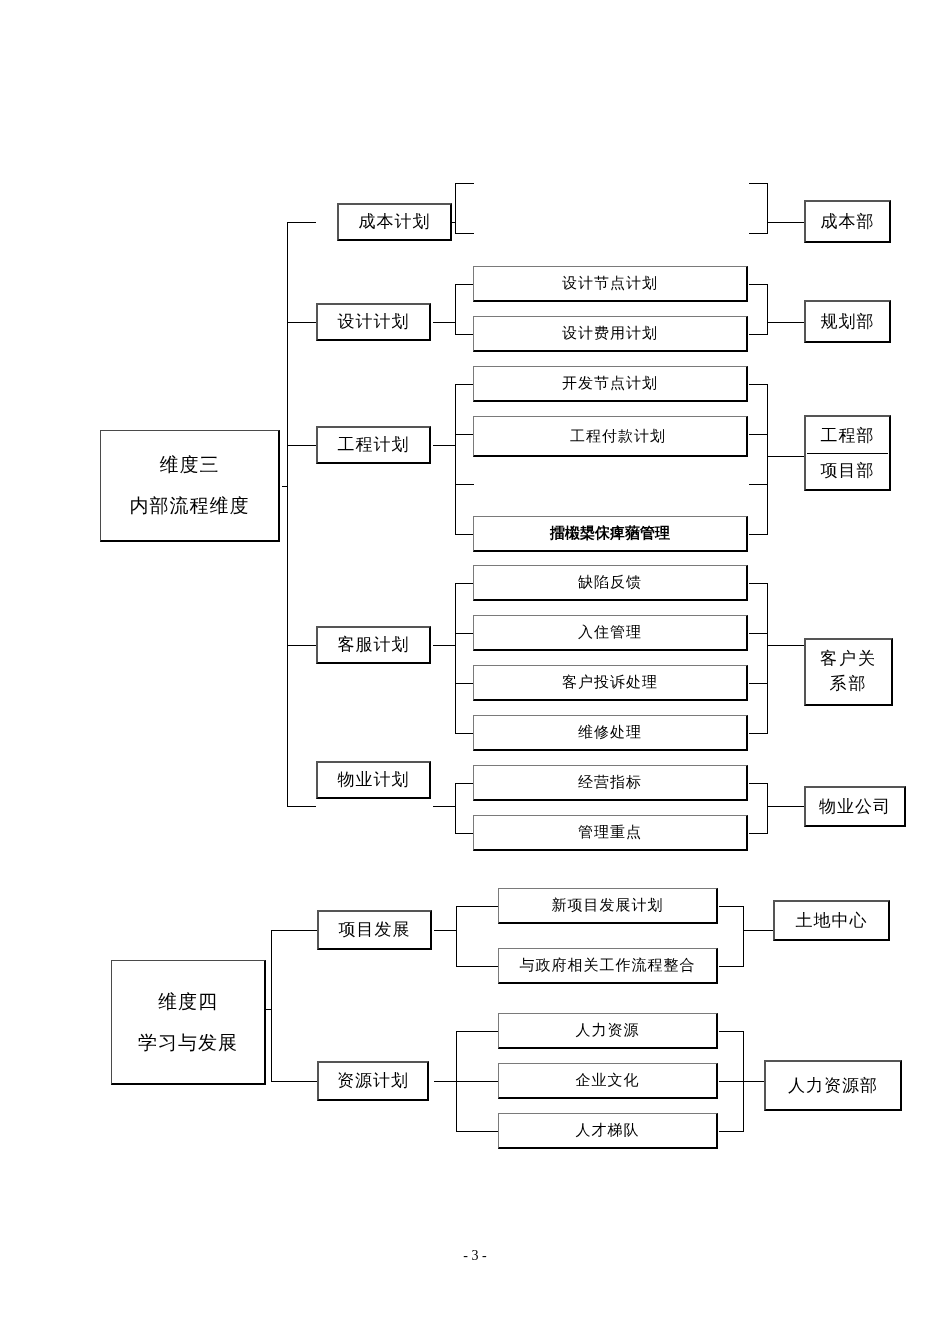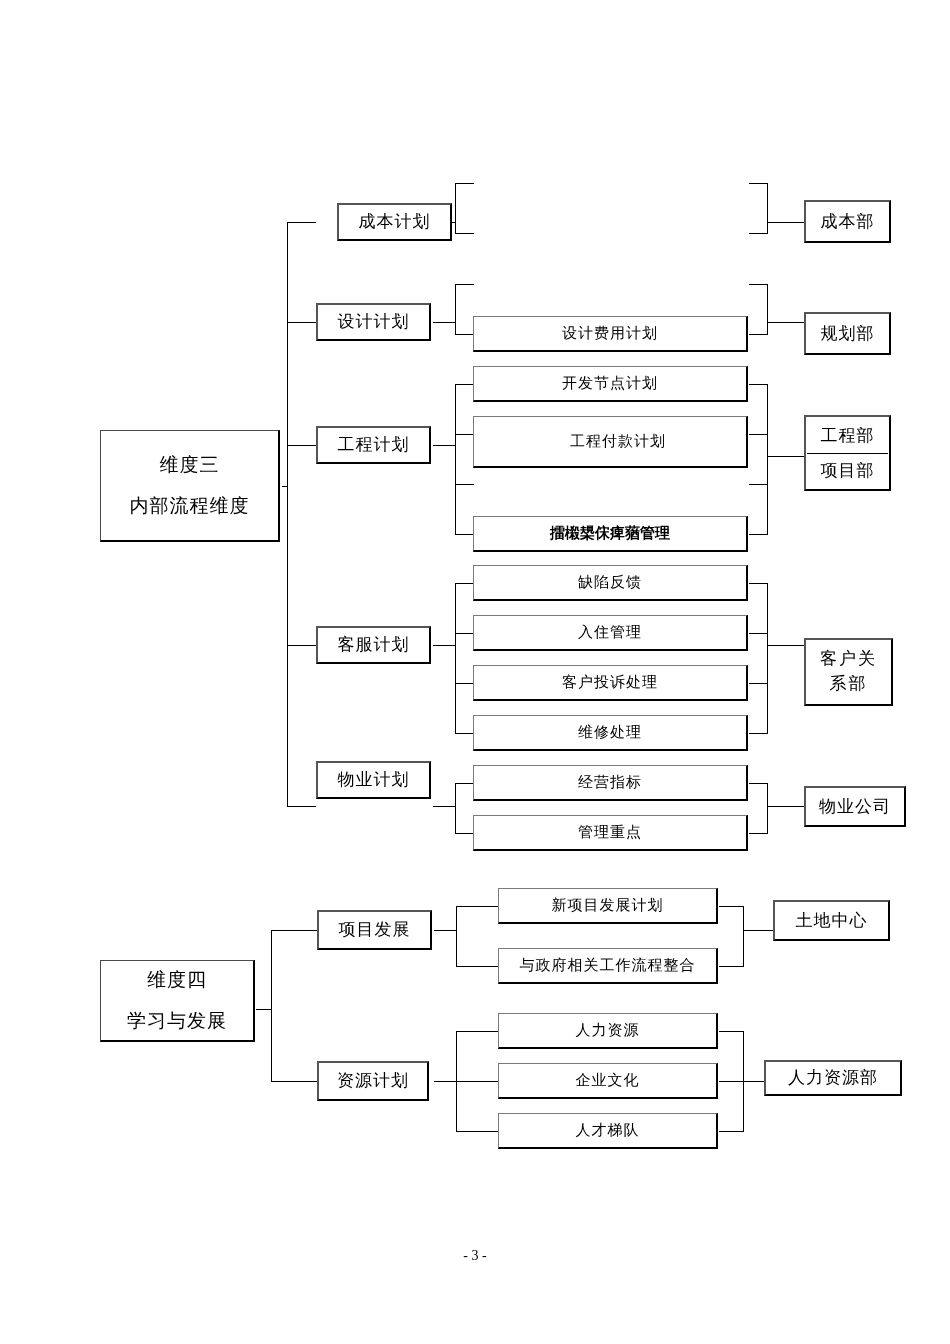--- a/index.html
+++ b/index.html
@@ -144,37 +144,38 @@
   <div class="ln v" style="left:767px; top:183px; height:51px;"></div>
   <div class="ln h" style="left:767px; top:222px; width:37px;"></div>
   <div class="box dept heavy" style="left:804px; top:200px; width:87px; height:43px;">成本部</div>
 
   <div class="ln h" style="left:287px; top:322px; width:29px;"></div>
   <div class="box plan heavy" style="left:316px; top:303px; width:115px; height:38px;">设计计划</div>
   <div class="ln h" style="left:433px; top:322px; width:23px;"></div>
   <div class="ln v" style="left:455px; top:284px; height:51px;"></div>
   <div class="ln h" style="left:455px; top:284px; width:19px;"></div>
   <div class="ln h" style="left:455px; top:334px; width:19px;"></div>
+  <div class="box leaf" style="left:473px; top:266px; width:275px; height:36px;">设计节点计划</div>
   <div class="box leaf" style="left:473px; top:316px; width:275px; height:36px;">设计费用计划</div>
   <div class="ln h" style="left:749px; top:284px; width:19px;"></div>
   <div class="ln h" style="left:749px; top:334px; width:19px;"></div>
   <div class="ln v" style="left:767px; top:284px; height:51px;"></div>
   <div class="ln h" style="left:767px; top:322px; width:37px;"></div>
-  <div class="box dept heavy" style="left:804px; top:312px; width:87px; height:43px;">规划部</div>
+  <div class="box dept heavy" style="left:804px; top:300px; width:87px; height:43px;">规划部</div>
 
   <div class="ln h" style="left:287px; top:445px; width:29px;"></div>
   <div class="box plan heavy" style="left:316px; top:426px; width:115px; height:38px;">工程计划</div>
   <div class="ln h" style="left:433px; top:445px; width:23px;"></div>
   <div class="ln v" style="left:455px; top:384px; height:151px;"></div>
   <div class="ln h" style="left:455px; top:384px; width:19px;"></div>
   <div class="ln h" style="left:455px; top:434px; width:19px;"></div>
   <div class="ln h" style="left:455px; top:484px; width:19px;"></div>
   <div class="ln h" style="left:455px; top:534px; width:19px;"></div>
   <div class="box leaf" style="left:473px; top:366px; width:275px; height:36px;">开发节点计划</div>
-  <div class="box leaf" style="left:473px; top:416px; width:275px; height:52px;padding-left:16px;">工程付款计划</div>
+  <div class="box leaf" style="left:473px; top:416px; width:275px; height:41px;padding-left:16px;">工程付款计划</div>
   <div class="box leaf garbled" style="left:473px; top:516px; width:275px; height:36px;">擂樧槼俕痺蕕管理</div>
   <div class="ln h" style="left:749px; top:384px; width:19px;"></div>
   <div class="ln h" style="left:749px; top:434px; width:19px;"></div>
   <div class="ln h" style="left:749px; top:484px; width:19px;"></div>
   <div class="ln h" style="left:749px; top:534px; width:19px;"></div>
   <div class="ln v" style="left:767px; top:384px; height:151px;"></div>
   <div class="ln h" style="left:767px; top:456px; width:37px;"></div>
   <div class="box dept stacked heavy" style="left:804px; top:415px; width:87px; height:76px;">
     <div class="cell">工程部</div>
     <div class="cell">项目部</div>
@@ -207,21 +208,21 @@
   <div class="ln h" style="left:455px; top:783px; width:19px;"></div>
   <div class="ln h" style="left:455px; top:833px; width:19px;"></div>
   <div class="box leaf" style="left:473px; top:765px; width:275px; height:36px;">经营指标</div>
   <div class="box leaf" style="left:473px; top:815px; width:275px; height:36px;">管理重点</div>
   <div class="ln h" style="left:749px; top:783px; width:19px;"></div>
   <div class="ln h" style="left:749px; top:833px; width:19px;"></div>
   <div class="ln v" style="left:767px; top:783px; height:51px;"></div>
   <div class="ln h" style="left:767px; top:806px; width:37px;"></div>
   <div class="box dept heavy" style="left:804px; top:786px; width:102px; height:41px;">物业公司</div>
 
-  <div class="box dim" style="left:100px; top:960px; width:155px; height:82px;">
+  <div class="box dim" style="left:111px; top:960px; width:155px; height:125px;">
     <span>维度四</span>
     <span>学习与发展</span>
   </div>
 
   <div class="ln h" style="left:256px; top:1009px; width:16px;"></div>
   <div class="ln v" style="left:271px; top:930px; height:152px;"></div>
 
   <div class="ln h" style="left:271px; top:930px; width:46px;"></div>
   <div class="box plan heavy" style="left:317px; top:910px; width:115px; height:40px;">项目发展</div>
   <div class="ln h" style="left:434px; top:930px; width:23px;"></div>
@@ -244,17 +245,17 @@
   <div class="ln h" style="left:456px; top:1081px; width:43px;"></div>
   <div class="ln h" style="left:456px; top:1131px; width:43px;"></div>
   <div class="box leaf" style="left:498px; top:1013px; width:220px; height:36px;">人力资源</div>
   <div class="box leaf" style="left:498px; top:1063px; width:220px; height:36px;">企业文化</div>
   <div class="box leaf" style="left:498px; top:1113px; width:220px; height:36px;">人才梯队</div>
   <div class="ln h" style="left:719px; top:1031px; width:25px;"></div>
   <div class="ln h" style="left:719px; top:1081px; width:25px;"></div>
   <div class="ln h" style="left:719px; top:1131px; width:25px;"></div>
   <div class="ln v" style="left:743px; top:1031px; height:101px;"></div>
   <div class="ln h" style="left:743px; top:1081px; width:22px;"></div>
-  <div class="box dept heavy" style="left:764px; top:1060px; width:138px; height:36px;">人力资源部</div>
+  <div class="box dept heavy" style="left:764px; top:1060px; width:138px; height:51px;">人力资源部</div>
 
   <div id="page-number">- 3 -</div>
 
 </div>
 
 </body></html>

